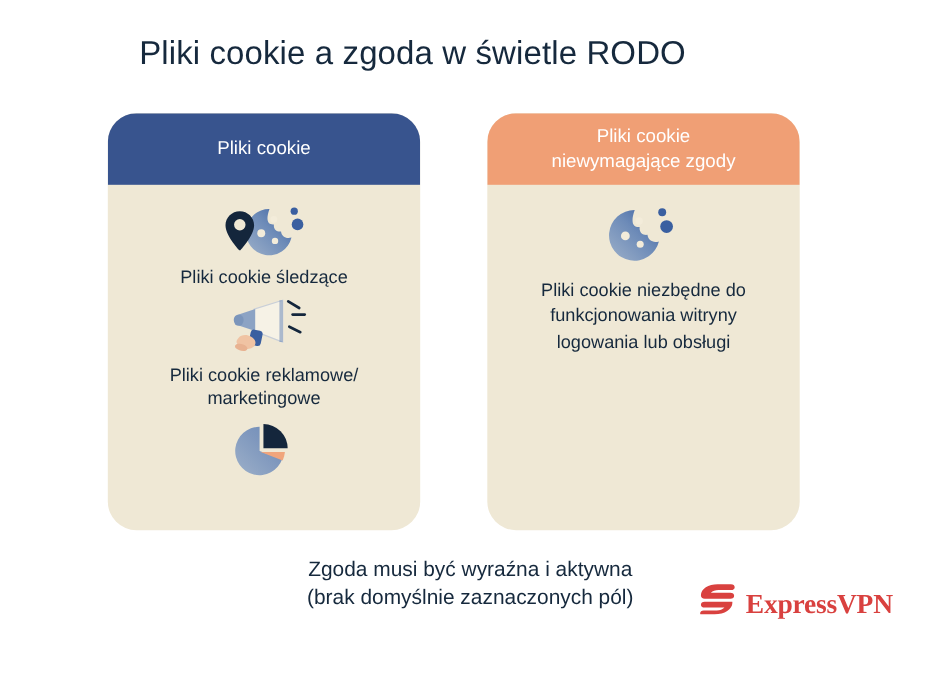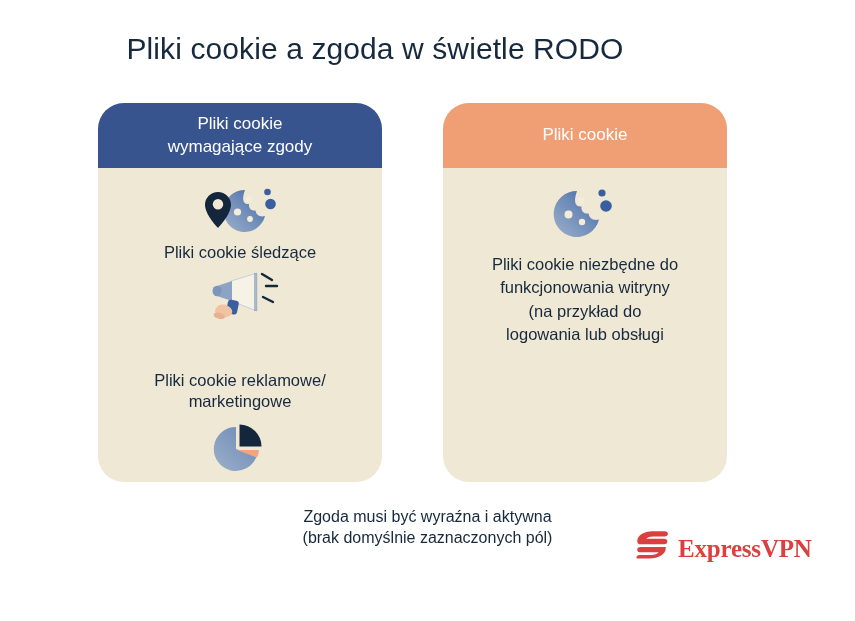--- a/index.html
+++ b/index.html
@@ -76,21 +76,21 @@
     justify-content: flex-start;
   }
 
   
   .item {
     display: flex;
     flex-direction: column;
     align-items: center;
     width: 100%;
   }
-  .item + .item { margin-top: 8px; gap: 39px; }
+  .item + .item { margin-top: 8px; }
 
   .item-icon {
     height: 58px;
     display: flex;
     align-items: center;
     justify-content: center;
   }
   .item-label {
     text-align: center;
     font-size: 16.5px;
@@ -106,21 +106,21 @@
     margin-top: 7px;
   }
 
   
   .caption {
     position: absolute;
     top: 506px;
     left: 0;
     width: 855px;
     text-align: center;
-    font-size: 16px;
+    font-size: 19px;
     line-height: 1.33;
     color: #16293d;
   }
 
   
   .logo {
     position: absolute;
     left: 634px;
     top: 529px;
     display: flex;
@@ -138,21 +138,20 @@
 </head>
 <body>
 
 <div class="title">Pliki cookie a zgoda w świetle RODO</div>
 
 <div class="panel" id="panel-left">
 
   <div class="panel-header">
     <div>
       <div>Pliki cookie</div>
-      <div>wymagające zgody</div>
     </div>
   </div>
 
   <div class="panel-body">
 
     <div class="item">
       <div class="item-icon">
         <svg width="82" height="56" viewBox="0 0 82 56" xmlns="http://www.w3.org/2000/svg">
           <defs>
             <linearGradient id="ck1" x1="0" y1="1" x2="1" y2="0">
@@ -229,20 +228,21 @@
     </div>
 
   </div>
 </div>
 
 <div class="panel" id="panel-right">
 
   <div class="panel-header">
     <div>
       <div>Pliki cookie</div>
+      <div>niewymagające zgody</div>
     </div>
   </div>
 
   <div class="panel-body">
     <div class="item right-item">
       <div class="item-icon">
         <svg width="72" height="58" viewBox="0 0 72 58" xmlns="http://www.w3.org/2000/svg">
           <defs>
             <linearGradient id="ck2" x1="0" y1="1" x2="1" y2="0">
               <stop offset="0" stop-color="#9db0c9"></stop>
@@ -254,21 +254,20 @@
           <circle cx="32" cy="15" r="3.4" fill="#f3ecda"></circle>
           <circle cx="19.5" cy="28.5" r="4" fill="#f3ecda"></circle>
           <circle cx="33" cy="36" r="3.2" fill="#f3ecda"></circle>
           <circle cx="53" cy="7" r="3.6" fill="#3a5fa0"></circle>
           <circle cx="57" cy="20" r="5.8" fill="#3a5fa0"></circle>
         </svg>
       </div>
       <div class="item-label">
         <div>Pliki cookie niezbędne do</div>
         <div>funkcjonowania witryny</div>
-        <div>(na przykład do</div>
         <div>logowania lub obsługi</div>
       </div>
     </div>
   </div>
 </div>
 
 <div class="caption">
   <div>Zgoda musi być wyraźna i aktywna</div>
   <div>(brak domyślnie zaznaczonych pól)</div>
 </div>

